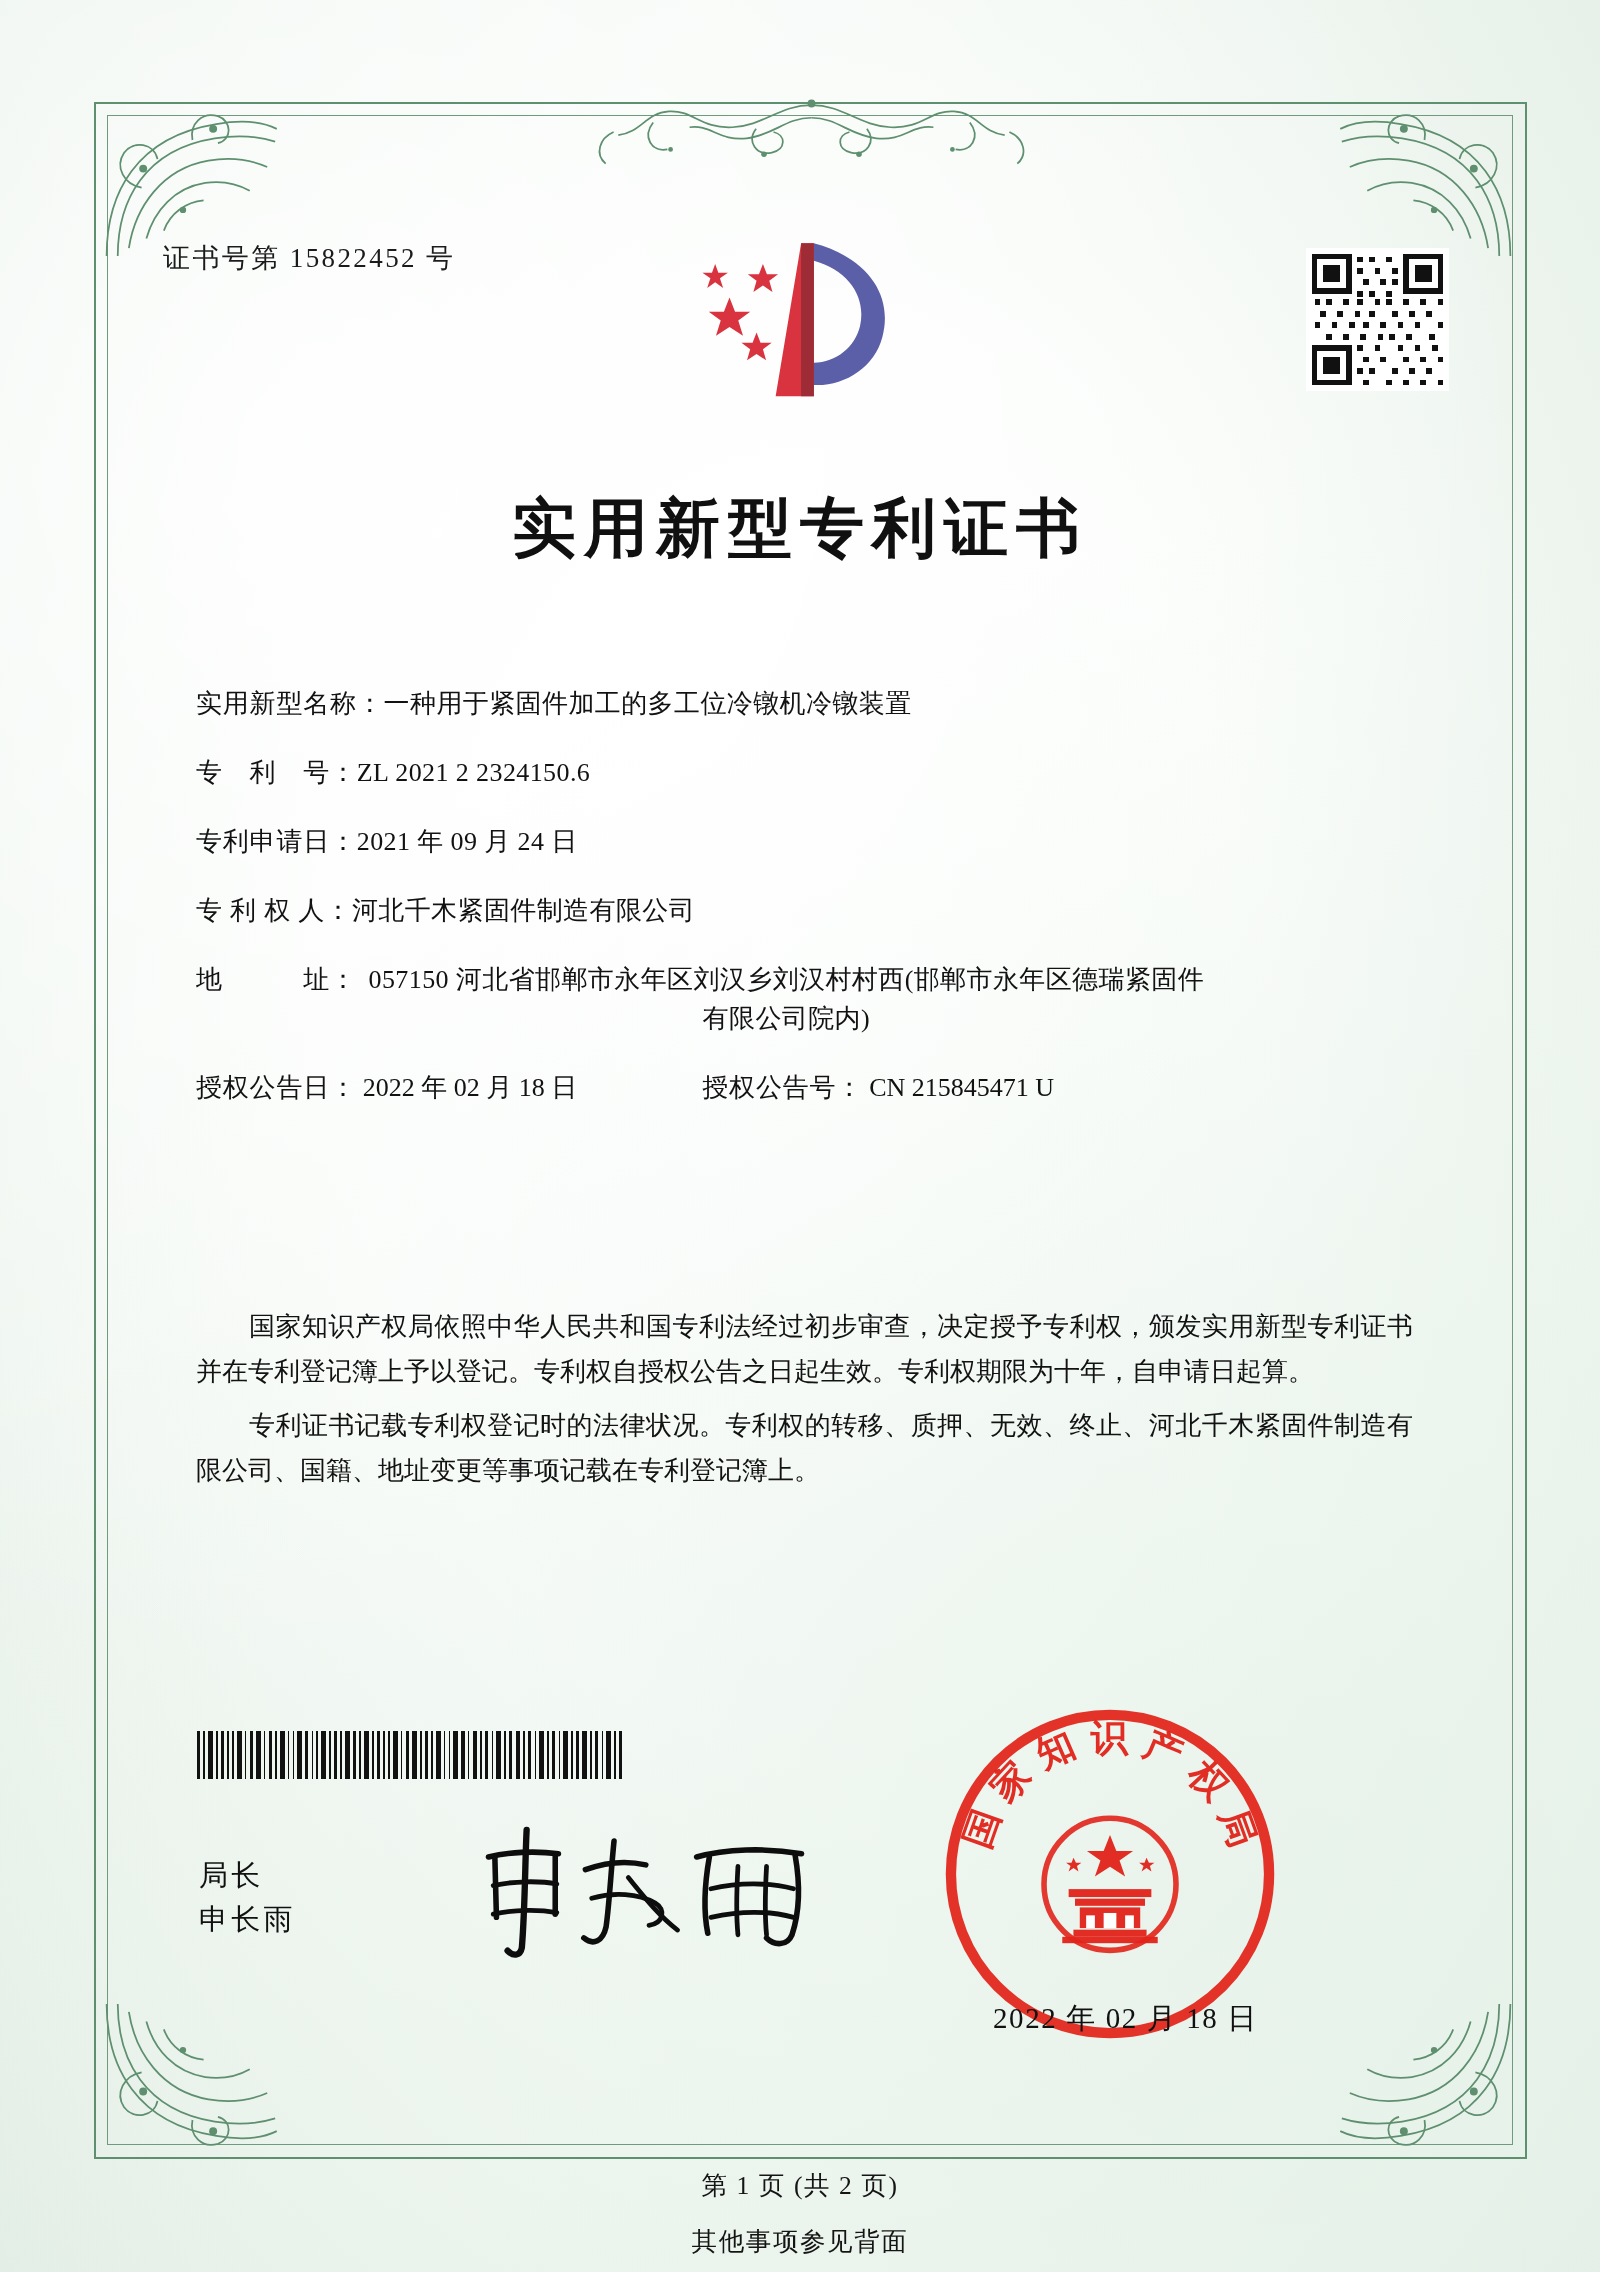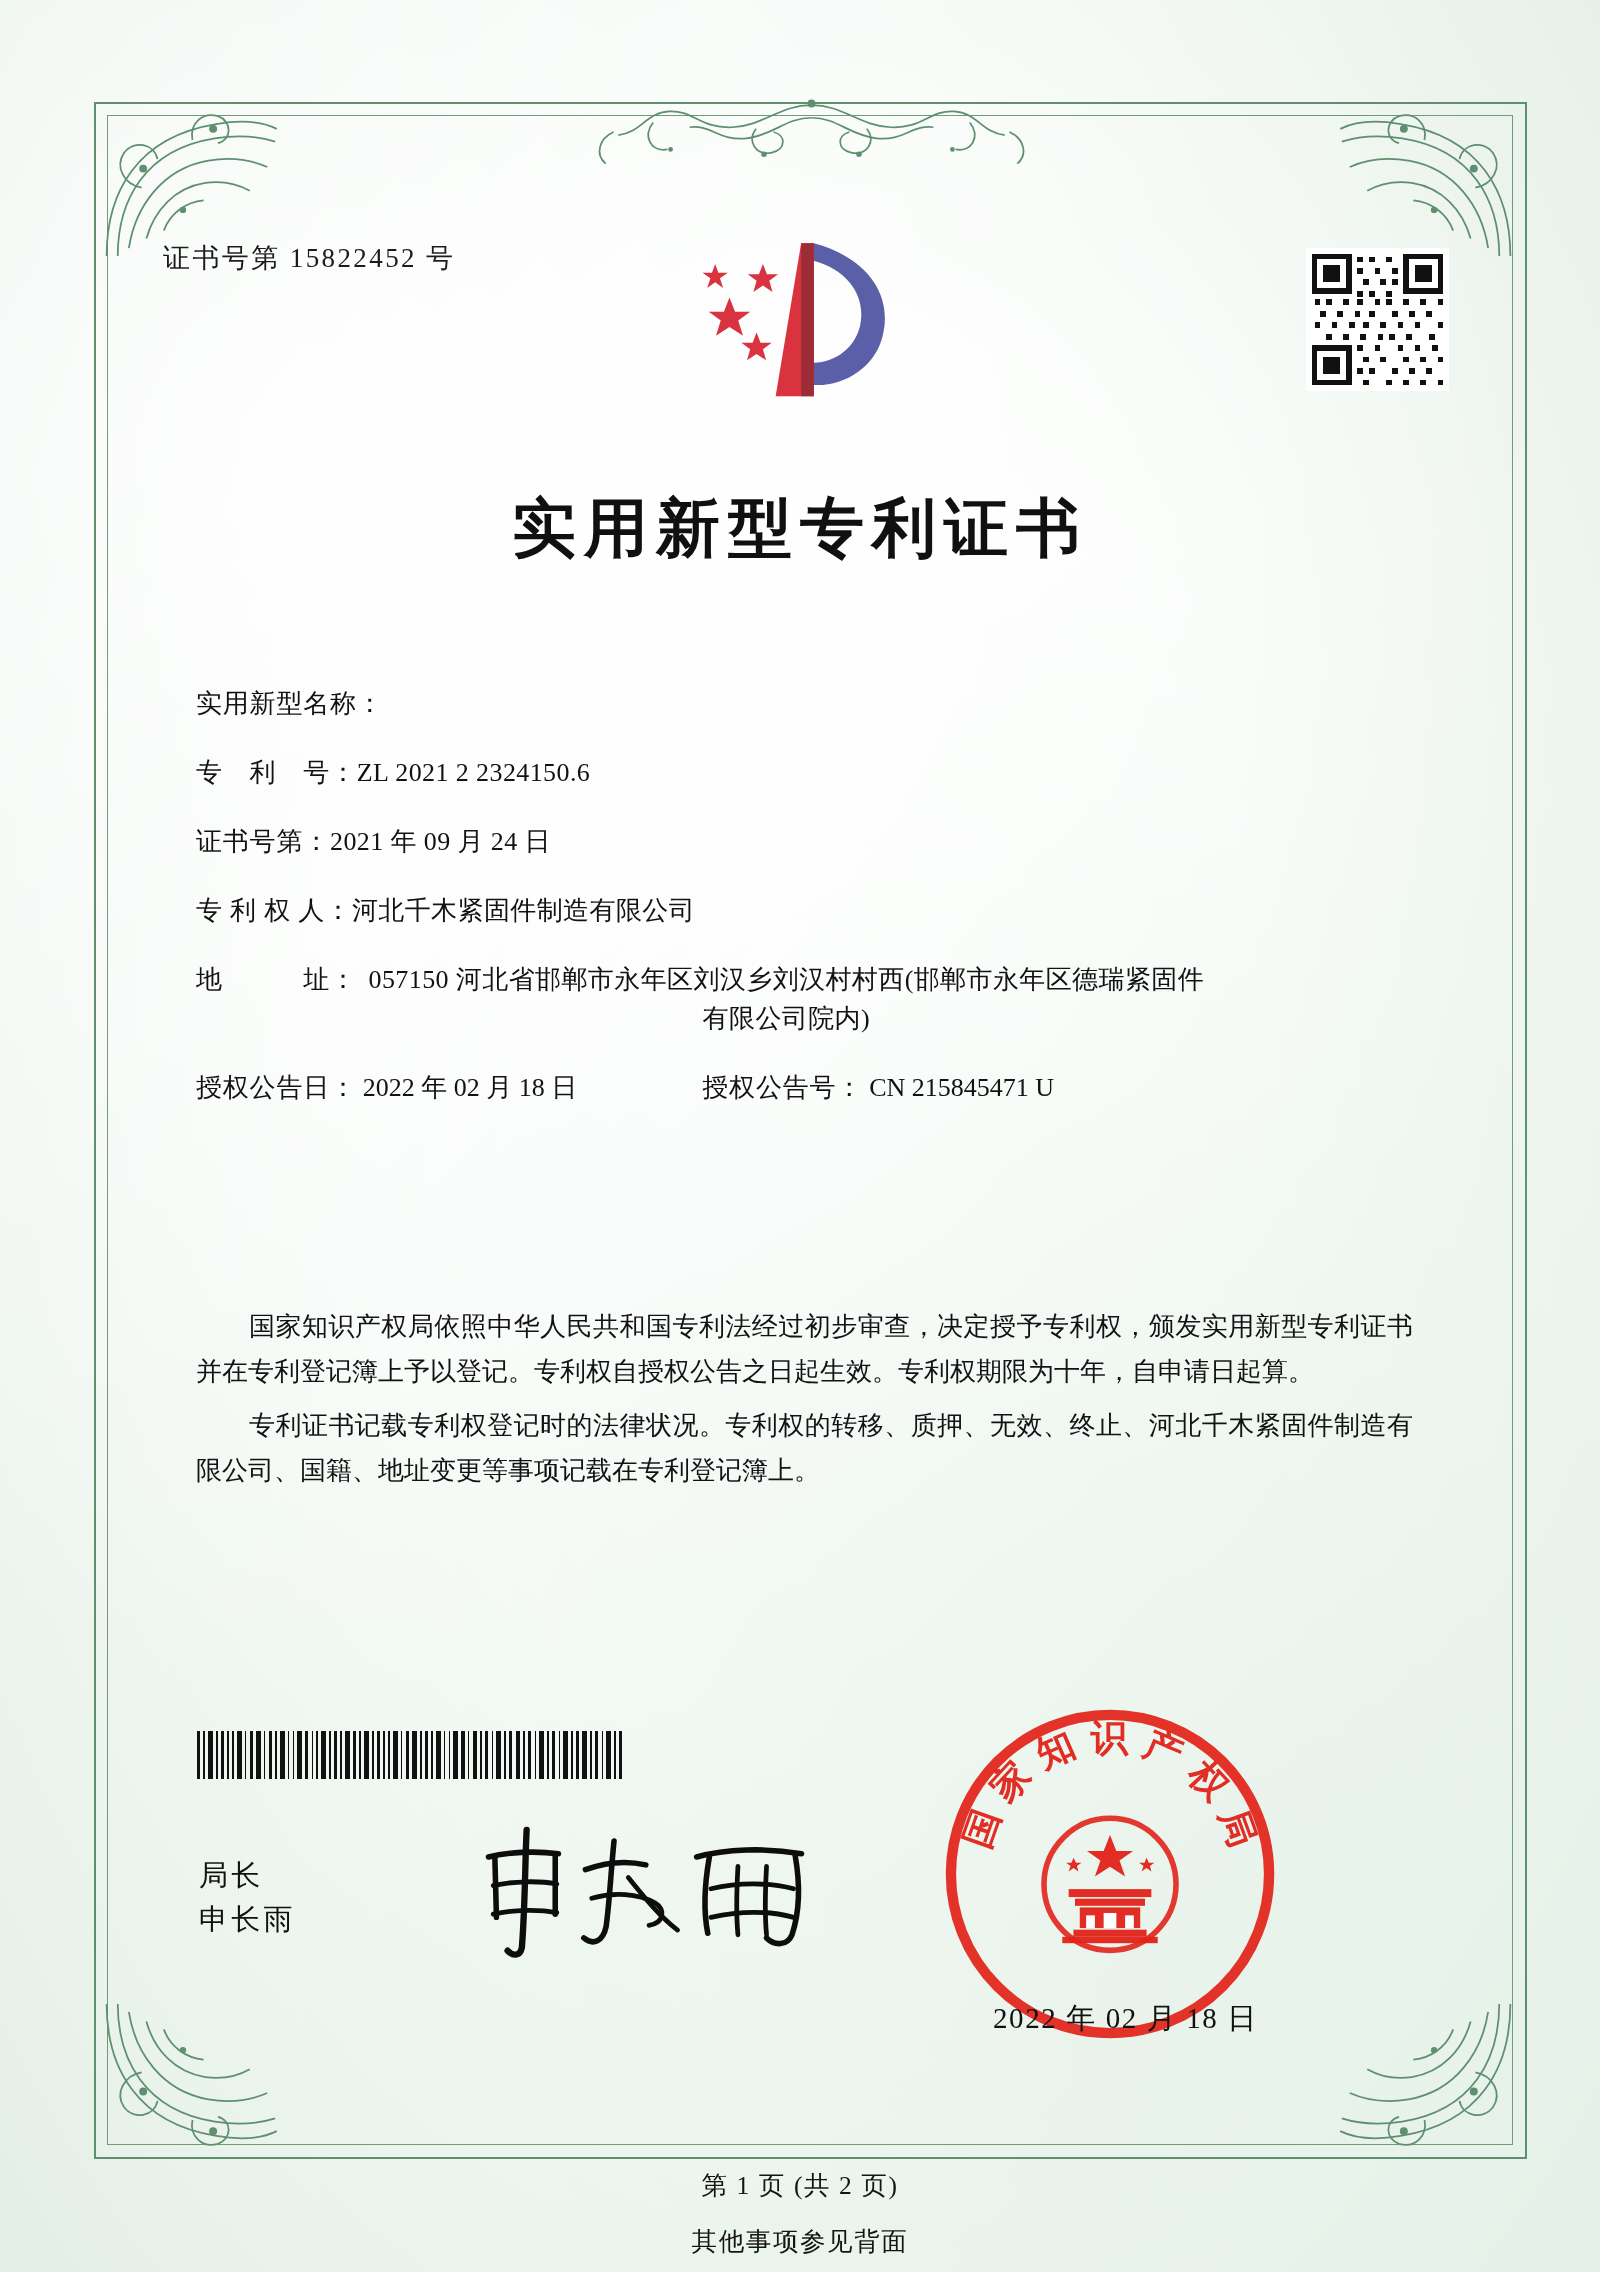--- a/index.html
+++ b/index.html
@@ -441,27 +441,28 @@
           <rect x="92" y="92" width="4" height="4"></rect>
       </g>
     </svg>
   </div>
 
   <div class="main-title">实用新型专利证书</div>
 
   <div class="fields">
     <div class="field-row">
       <span class="field-label">实用新型名称：</span>
+      <span class="field-value">一种用于紧固件加工的多工位冷镦机冷镦装置</span>
     </div>
     <div class="field-row">
       <span class="field-label">专　利　号：</span>
       <span class="field-value">ZL 2021 2 2324150.6</span>
     </div>
     <div class="field-row">
-      <span class="field-label">证书号第：</span>
+      <span class="field-label">专利申请日：</span>
       <span class="field-value">2021 年 09 月 24 日</span>
     </div>
     <div class="field-row">
       <span class="field-label">专 利 权 人：</span>
       <span class="field-value">河北千木紧固件制造有限公司</span>
     </div>
     <div class="field-row">
       <span class="field-label">地　　　址：</span>
       <span class="field-value indent-wrap">057150 河北省邯郸市永年区刘汉乡刘汉村村西(邯郸市永年区德瑞紧固件有限公司院内)</span>
     </div>

